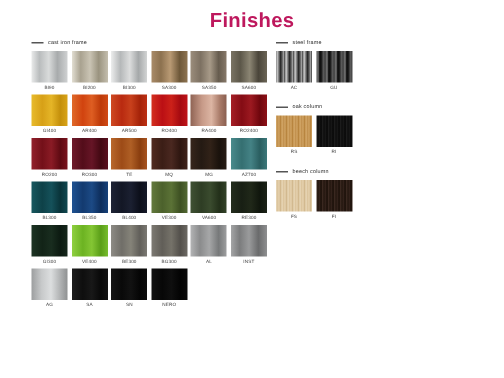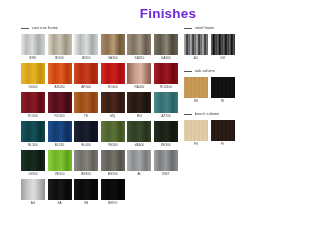--- a/index.html
+++ b/index.html
@@ -9,21 +9,21 @@
     font-family:"Liberation Sans",sans-serif;
     color:#1a1a1a;
     position:relative;
   }
   #page-title{
     text-align:center;
     font-size:13.5px;
     font-weight:bold;
     letter-spacing:.2px;
     margin:6px 0 0 0;
-    color:#6d28d9;
+    color:#be185d;
   }
   .sheet{position:absolute;left:0;top:24px;width:336px;}
   .col-left{position:absolute;left:21px;top:0;width:158px;}
   .col-right{position:absolute;left:184px;top:0;width:140px;}
 
   .group-head{
     display:flex;align-items:center;gap:3px;
     height:8px;margin-bottom:2px;
   }
   .rule{

